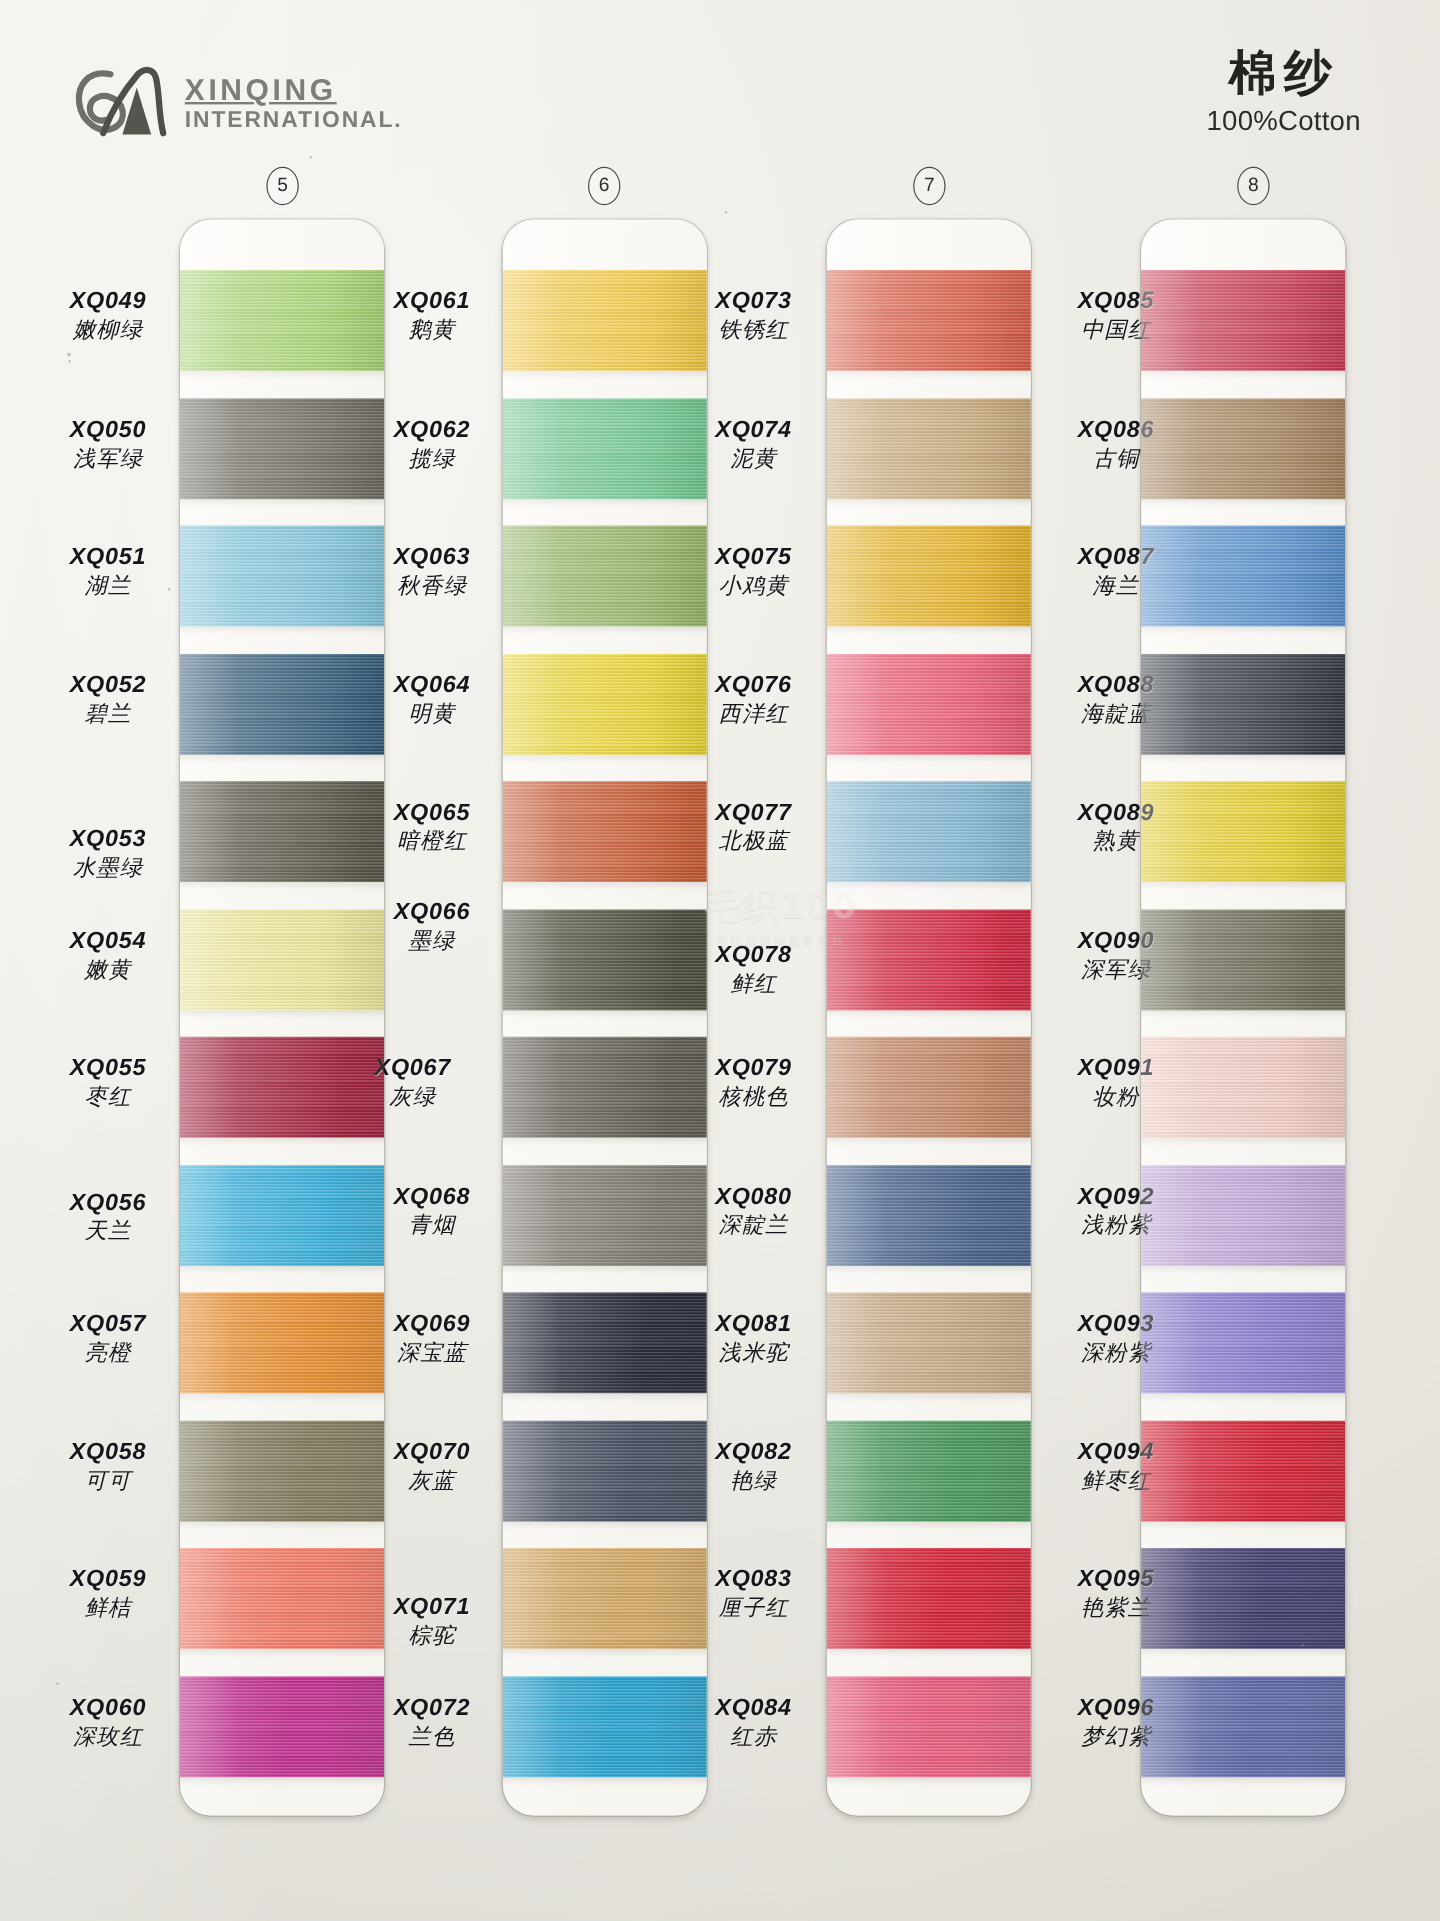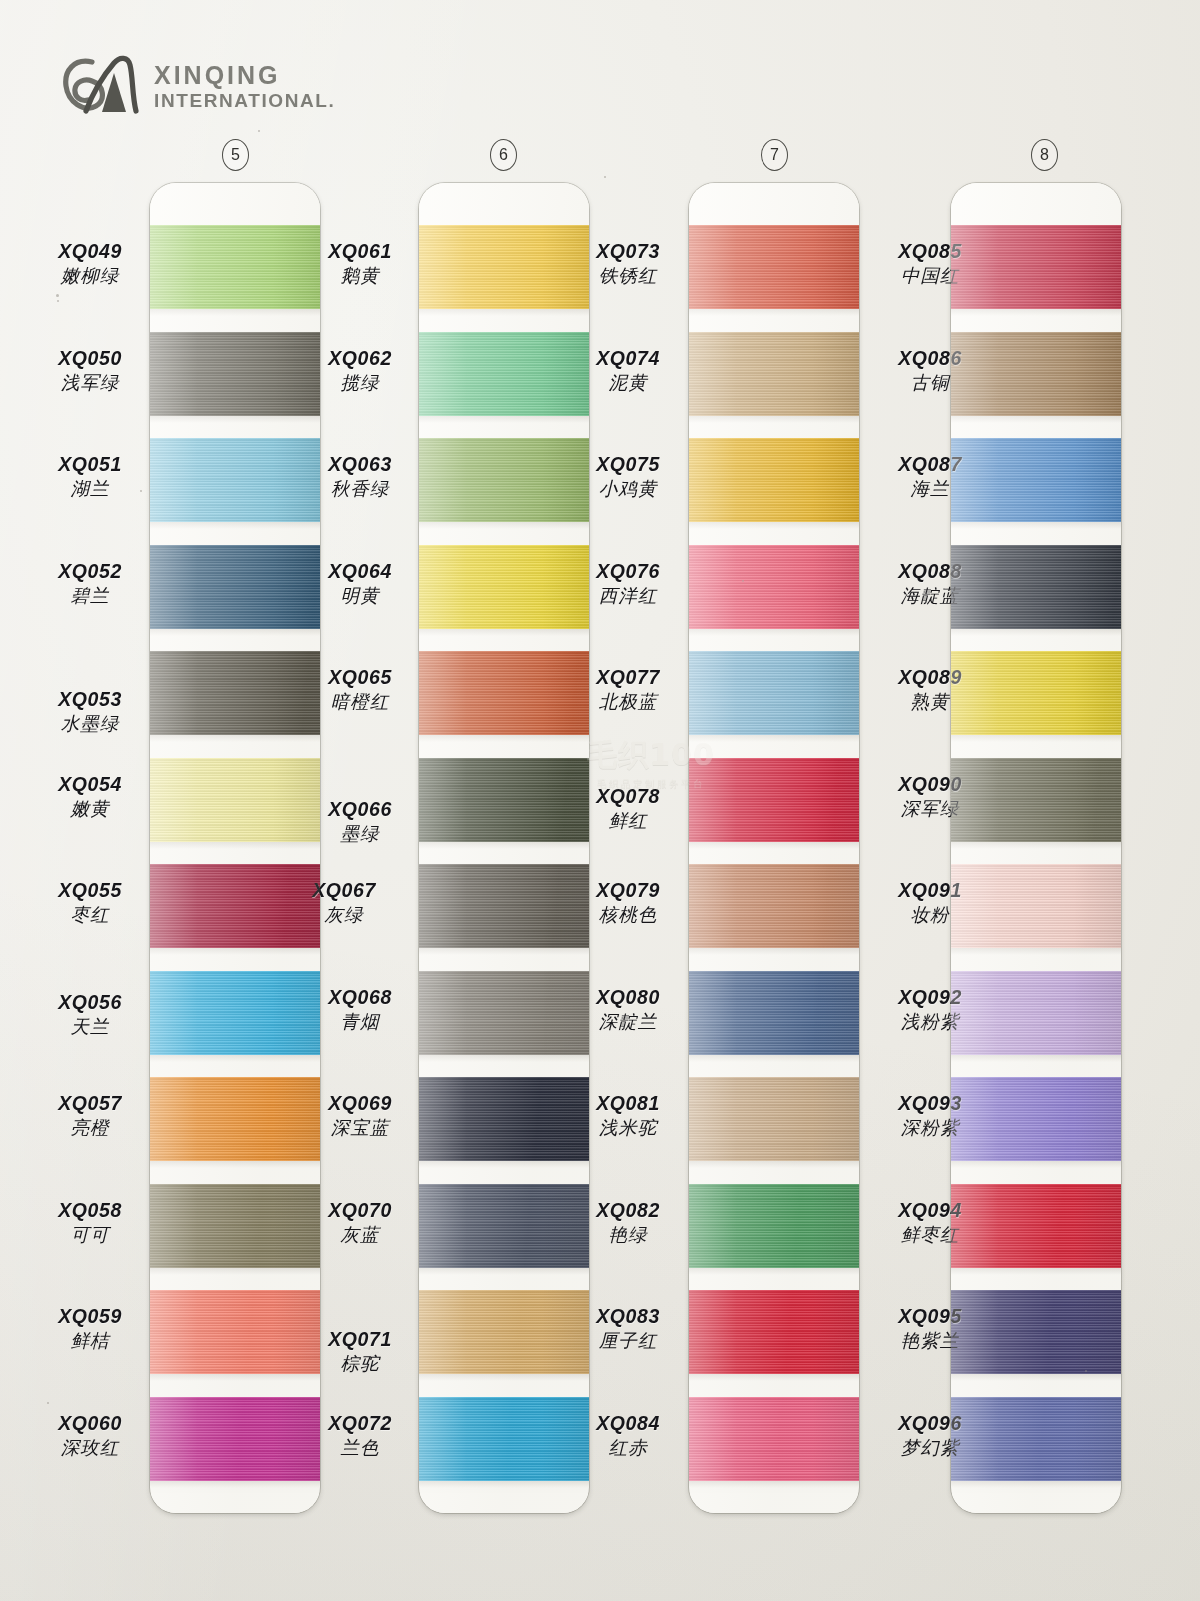--- a/index.html
+++ b/index.html
@@ -24,21 +24,21 @@
   }
 
   
   .header { position:absolute; top:0; left:0; right:0; height:135px; }
 
   .brand { position:absolute; left:62px; top:55px; display:flex; align-items:center; gap:14px; }
   .brand-mark { width:78px; height:62px; flex:0 0 auto; }
   .brand-text { display:flex; flex-direction:column; gap:3px; }
   .brand-l1 {
     font-size:25px; letter-spacing:3.0px; font-weight:700;
-    color:#7e7e78; line-height:1;
+    color:#7e7e78; line-height:1;text-decoration:underline;
   }
   .brand-l2 {
     font-size:19px; letter-spacing:1.6px; font-weight:700;
     color:#7e7e78; line-height:1;
   }
 
   .count { position:absolute; left:529px; top:28px; display:flex; align-items:flex-start; }
   .count-num {
     font-size:82px; font-weight:700; color:#2b2b28; line-height:.92;
     letter-spacing:-2px;
@@ -156,20 +156,24 @@
       <path d="M24 56 C30 40, 40 22, 52 8 C58 1, 66 2, 68 10 C71 22, 70 40, 74 56" fill="none" stroke="#4f4f4a" stroke-width="5.2" stroke-linecap="round"></path>
       <path d="M40 57 L52 18 L64 57 Z" fill="#55554f"></path>
     </svg>
     <div class="brand-text">
       <div class="brand-l1">XINQING</div>
       <div class="brand-l2">INTERNATIONAL.</div>
     </div>
   </div>
 
 
+  <div class="material">
+    <div class="material-cn">棉纱</div>
+    <div class="material-en">100%Cotton</div>
+  </div>
 </div>
 
 <div class="bubbles">
     <div class="bubble" style="left: 222px;">5</div>
     <div class="bubble" style="left: 490px;">6</div>
     <div class="bubble" style="left: 761px;">7</div>
     <div class="bubble" style="left: 1031px;">8</div>
   </div>
 
 <div class="columns">
@@ -365,21 +369,21 @@
         <div class="name">秋香绿</div>
       </div>
       <div class="label left" style="left: 290px; top: 377.5px;">
         <div class="code">XQ064</div>
         <div class="name">明黄</div>
       </div>
       <div class="label left" style="left: 290px; top: 484px;">
         <div class="code">XQ065</div>
         <div class="name">暗橙红</div>
       </div>
-      <div class="label left" style="left: 290px; top: 616px;">
+      <div class="label left" style="left: 290px; top: 567px;">
         <div class="code">XQ066</div>
         <div class="name">墨绿</div>
       </div>
       <div class="label left" style="left: 274px; top: 697px;">
         <div class="code">XQ067</div>
         <div class="name">灰绿</div>
       </div>
       <div class="label left" style="left: 290px; top: 803.5px;">
         <div class="code">XQ068</div>
         <div class="name">青烟</div>

